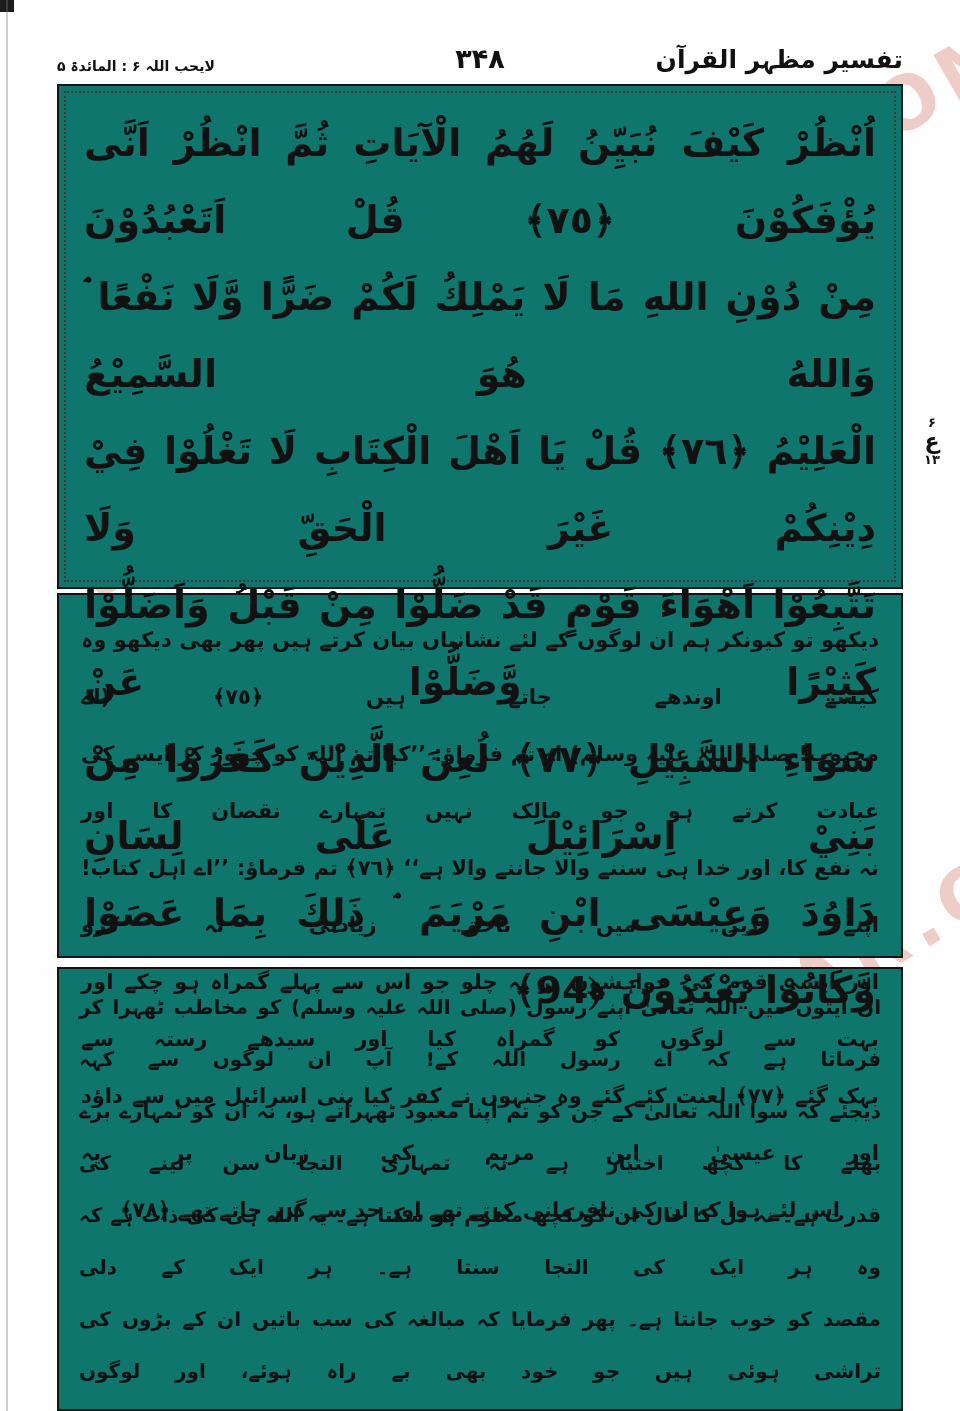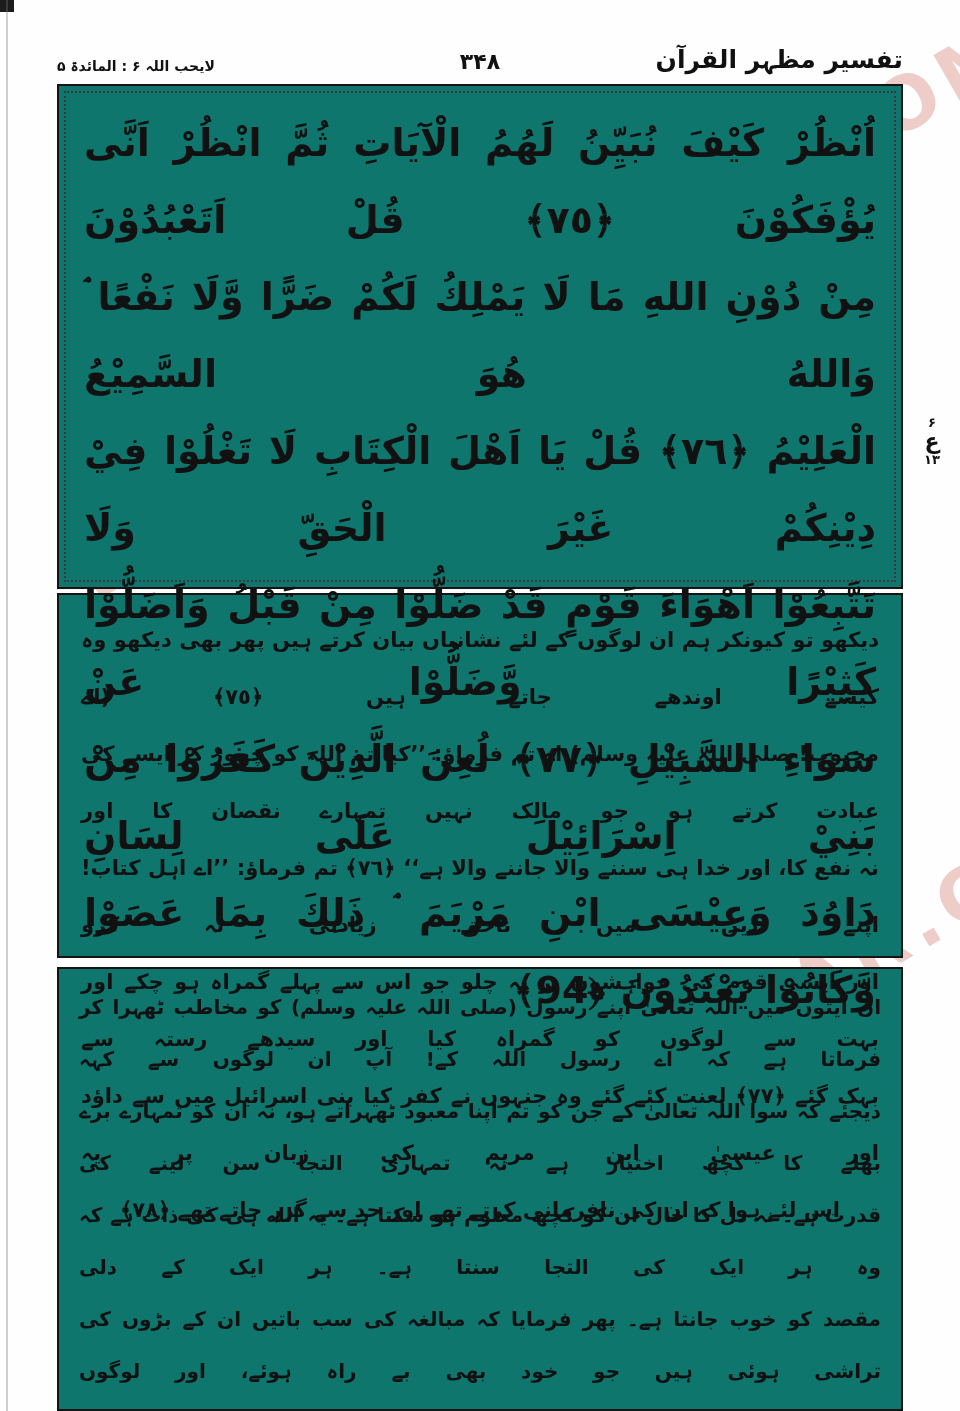--- a/index.html
+++ b/index.html
@@ -28,21 +28,21 @@
   .wm2 { left:170px; top:1305px; }
 
   .content { position:relative; z-index:2; }
 
   
   .header {
     display:flex; direction:rtl; align-items:flex-end;
     margin:26px 57px 0 57px; height:48px;
   }
   .h-right { flex:1.2; text-align:right; font-size:25px; font-weight:bold; }
-  .h-center { flex:1; text-align:center; font-size:22px; font-weight:bold; letter-spacing:2px; }
+  .h-center { flex:1; text-align:center; font-size:27px; font-weight:bold; letter-spacing:2px; }
   .h-left { flex:1.2; text-align:left; font-size:14px; font-weight:bold; }
 
   
   .box { margin:0 57px; background:#0f766e; }
   .quran-outer { margin-top:10px; border:2px solid #141414; padding:5px; height:505px; }
   .quran-inner { border:2px dotted #3a3a3a; height:100%; padding:12px 18px 10px 18px; direction:rtl; }
   .q-line {
     font-size:38px; font-weight:bold; line-height:77px;
     text-align:justify; text-align-last:justify;
     white-space:normal; word-spacing:2px;

